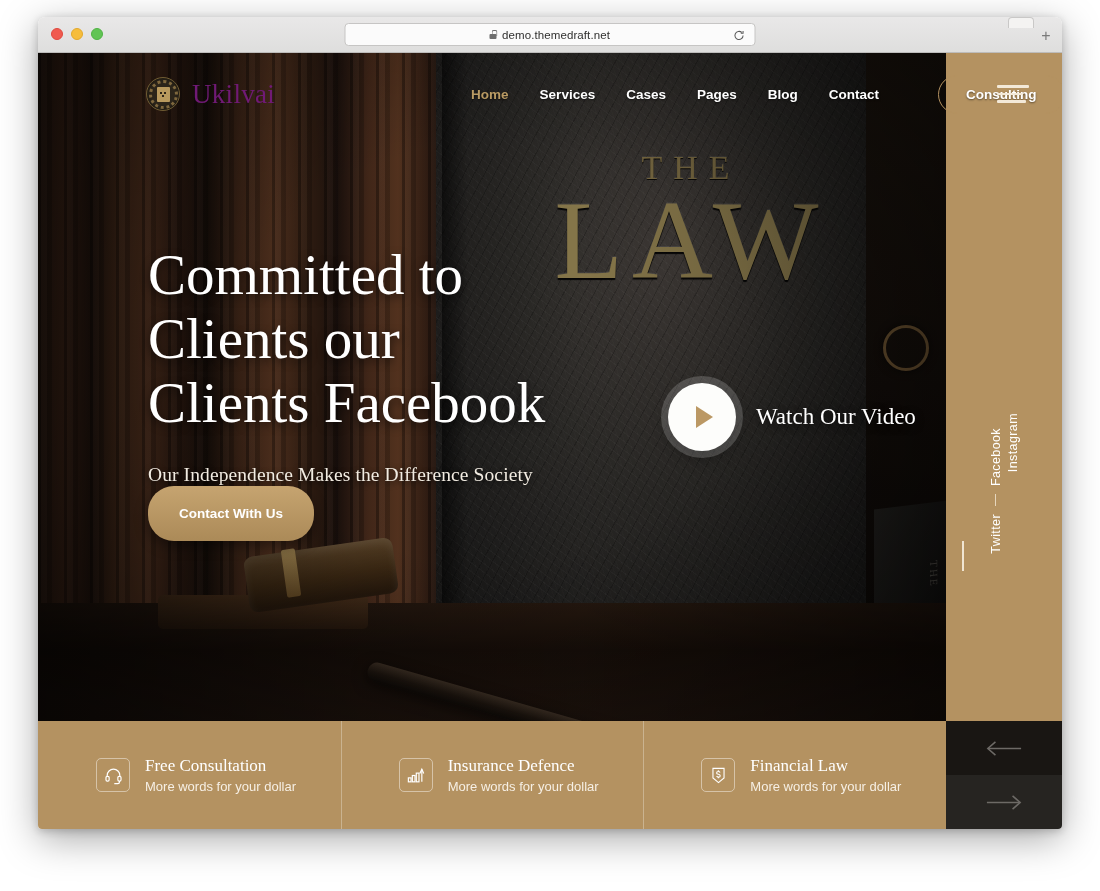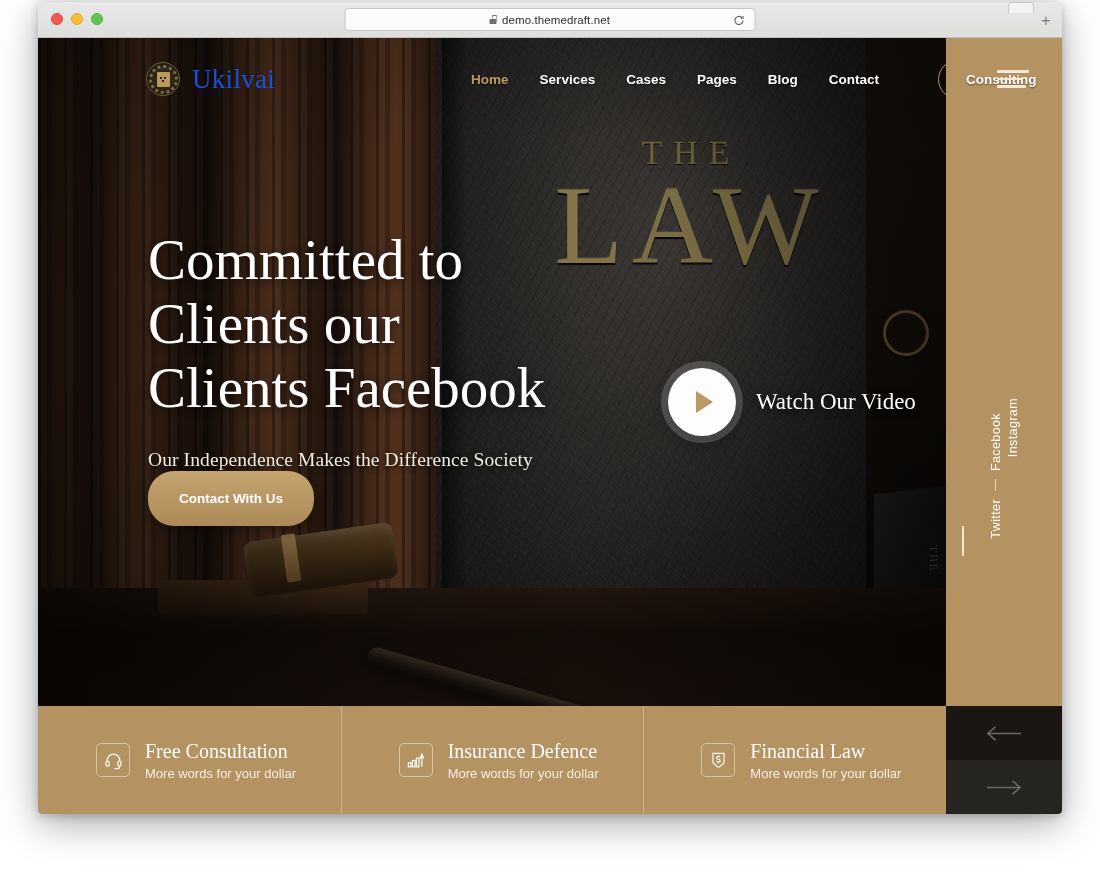--- a/index.html
+++ b/index.html
@@ -5,21 +5,21 @@
   * { margin:0; padding:0; box-sizing:border-box; }
   html, body {
     width:1100px; height:891px;
     background:#ffffff;
     font-family:"Liberation Sans", sans-serif;
     overflow:hidden;
   }
 
   
   .browser-window{
-    position:absolute; left:38px; top:2px;
+    position:absolute; left:38px; top:17px;
     width:1024px; height:812px;
     background:#ffffff;
     border-radius:7px 7px 4px 4px;
     box-shadow:0 10px 38px rgba(0,0,0,.34), 0 2px 8px rgba(0,0,0,.20);
     overflow:hidden;
   }
   .titlebar{
     position:relative; height:36px;
     background:linear-gradient(#e9e8e8,#dededd);
     border-bottom:1px solid #bdbcbb;
@@ -201,21 +201,21 @@
     position:relative; z-index:2;
   }
   .emblem-book::after{
     content:""; position:absolute; left:2.5px; top:4px; width:8px; height:6px;
     background:
       radial-gradient(circle at 2px 2px, #2d2418 1.2px, transparent 1.3px),
       radial-gradient(circle at 6px 2px, #2d2418 1.2px, transparent 1.3px),
       radial-gradient(circle at 4px 5px, #2d2418 1.2px, transparent 1.3px);
   }
   .brand-name{
-    font-family:"Liberation Serif", serif; font-size:27px; color:#1d4ed8;
+    font-family:"Liberation Serif", serif; font-size:27px; color:#701a75;
     letter-spacing:.3px;
   }
   .nav{
     display:flex; align-items:center; gap:31px; margin-left:196px;
   }
   .nav-link{
     font-size:13.5px; font-weight:bold; color:#ffffff; cursor:pointer;
     text-shadow:0 1px 2px rgba(0,0,0,.55);
     text-align:center;
   }
@@ -321,21 +321,21 @@
   .feature + .feature::before{
     content:""; position:absolute; left:0; top:0; width:1px; height:108px;
     background:rgba(255,255,255,.30);
   }
   .f-icon{
     width:34px; height:34px; border:1px solid rgba(255,255,255,.45);
     border-radius:5px; display:flex; align-items:center; justify-content:center;
     color:#fff; flex:none;
   }
   .f-title{
-    font-family:"Liberation Serif", serif; font-size:20px; color:#fff;
+    font-family:"Liberation Serif", serif; font-size:17px; color:#fff;
     line-height:1.2;
   }
   .f-sub{ font-size:13px; color:#f6efe4; margin-top:3px; }
 
   
   .arrows{
     position:absolute; left:908px; top:668px; width:116px; height:108px;
   }
   .arrow-btn{
     width:116px; height:54px; display:flex; align-items:center; justify-content:center;

